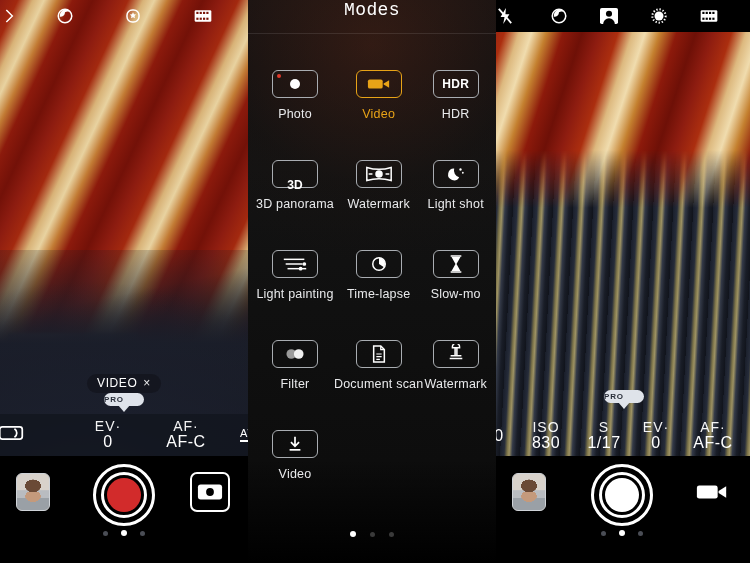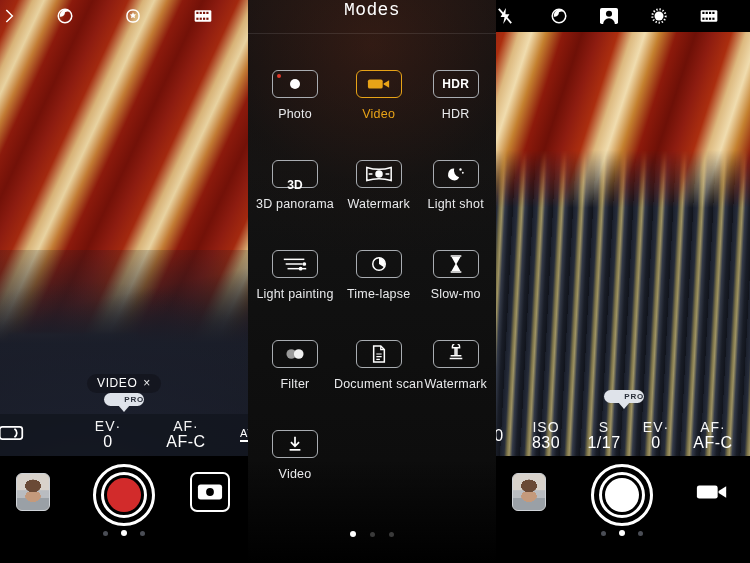--- a/index.html
+++ b/index.html
@@ -81,21 +81,21 @@
   .modebadge{
     position:absolute; z-index:9; left:50%; transform:translateX(-50%);
     top:374px; background:rgba(18,20,28,.72); border-radius:11px;
     padding:2px 10px 3px 10px; color:#fff; font-size:12px; letter-spacing:.6px;
     display:flex; align-items:center; gap:6px; white-space:nowrap;
   }
   .modebadge .xm{ font-size:12px; opacity:.92; }
   .protab{
     position:absolute; z-index:9; left:50%; transform:translateX(-50%);
     width:40px; height:13px; border-radius:7px; background:#dfe3ea;
-    display:flex; align-items:center; justify-content:flex-end;
+    display:flex; align-items:center; justify-content:flex-start;
     font-size:8px; font-weight:bold; letter-spacing:.8px; color:#2a2f3a;
   }
   .protab .arrow{
     position:absolute; left:50%; top:12px; transform:translateX(-50%);
     width:0; height:0; border-left:6px solid transparent; border-right:6px solid transparent;
     border-top:7px solid #dfe3ea;
   }
   #pro-tab-left{ top:393px; }
   #pro-tab-right{ top:390px; }
 

